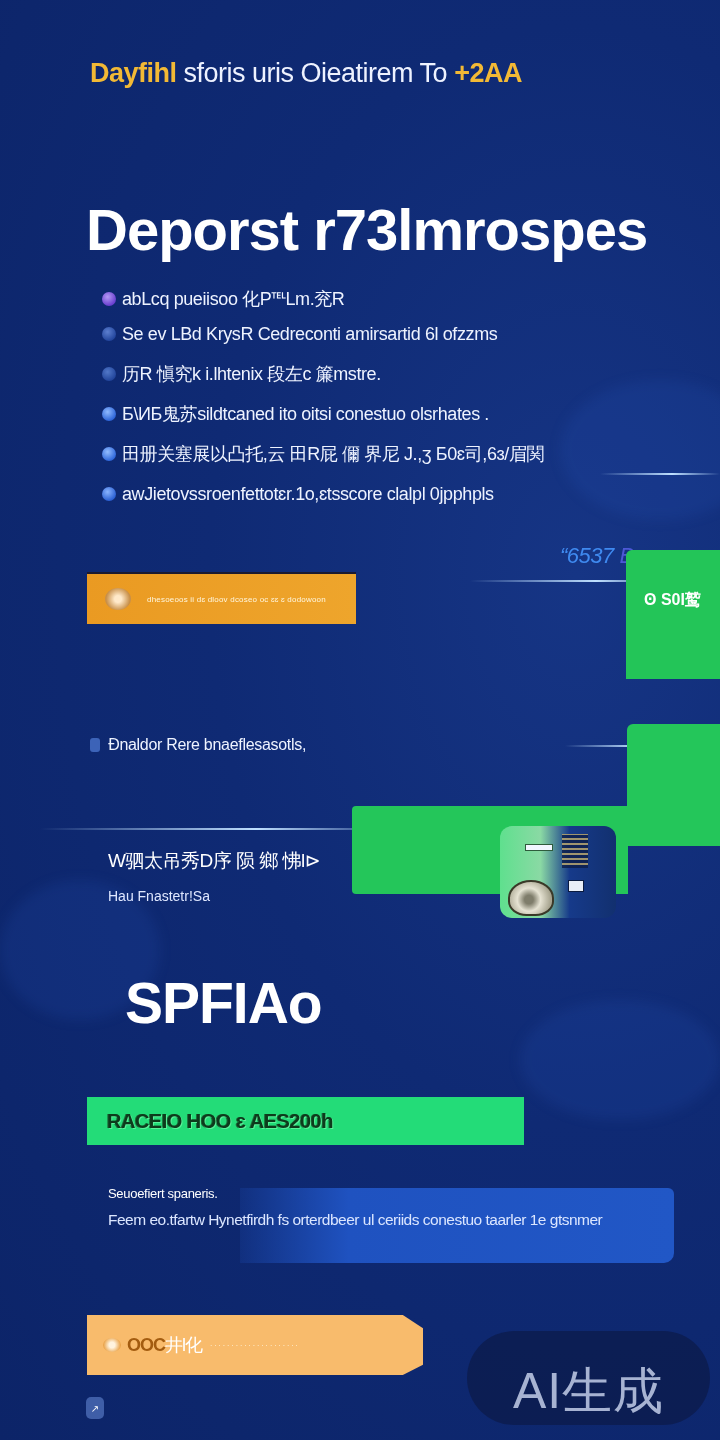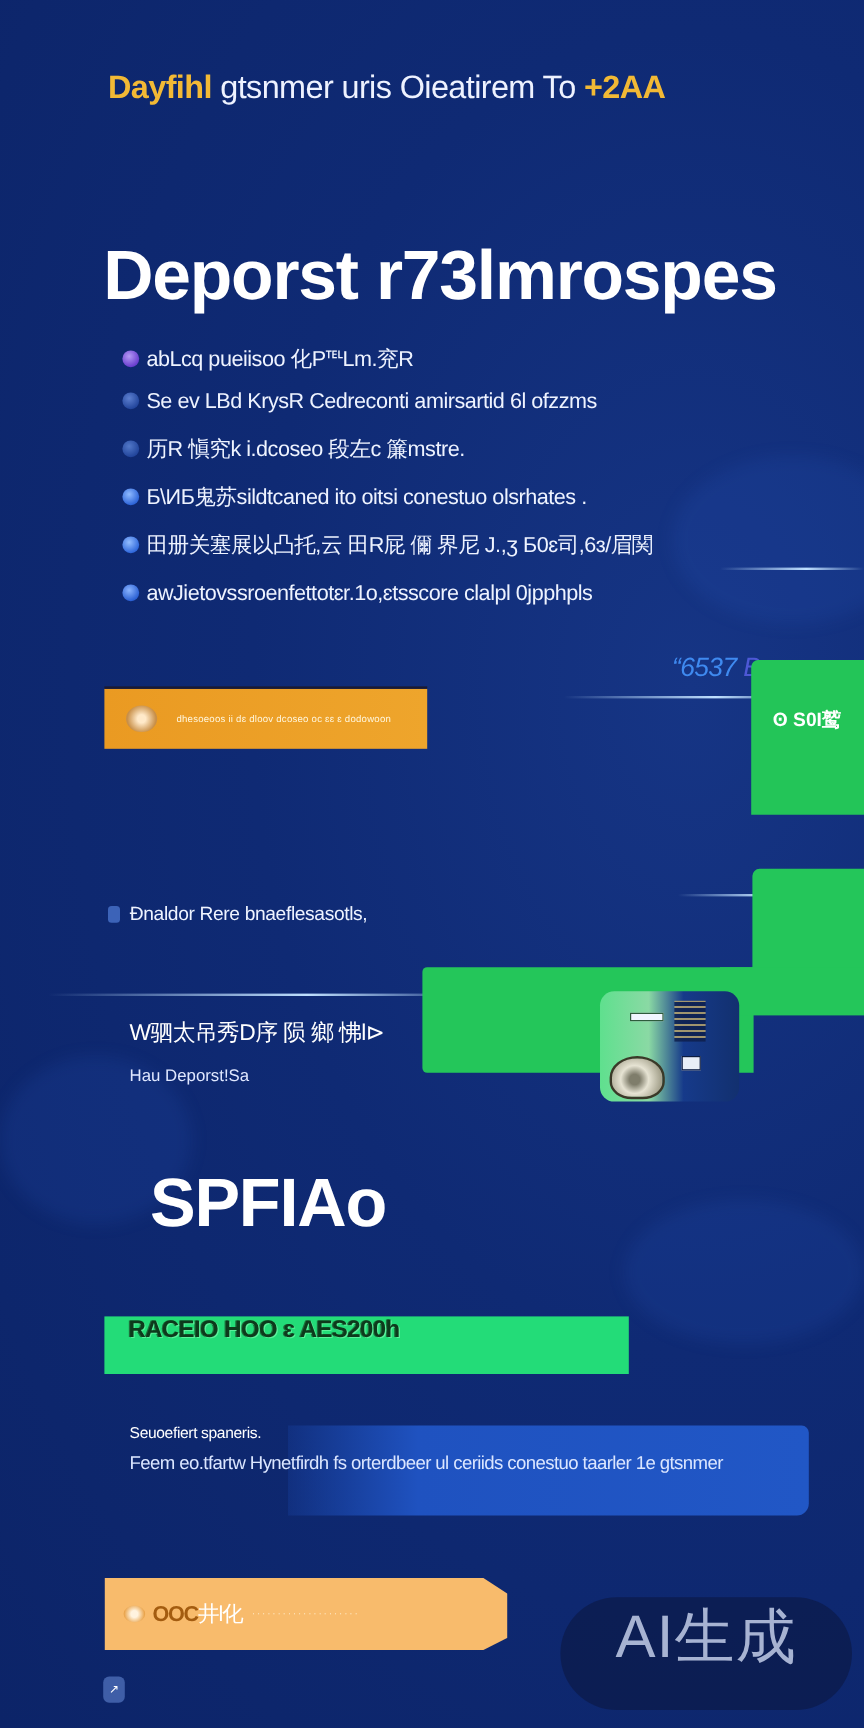--- a/index.html
+++ b/index.html
@@ -31,78 +31,78 @@
   .orange-banner .txt { font-size: 8px; color: #fff6dd; letter-spacing: 0.2px; white-space: nowrap; }
 
   .stat-num { left: 560px; top: 543px; font-size: 22px; color: #3f8af0; font-style: italic; letter-spacing: -0.5px; }
   .stat-num .b { color: #4d58d6; }
 
   .green-card-top { left: 626px; top: 550px; width: 94px; height: 129px; background: #23c558; border-radius: 6px 0 0 0; }
   .green-card-top .lbl { position: absolute; left: 18px; top: 40px; font-size: 16px; font-weight: bold; color: #ffffff; white-space: nowrap; }
 
   .green-step { background: #24c65a; }
 
-  .section-subtitle { left: 90px; top: 754px; font-size: 16px; color: #eef3ff; white-space: nowrap; letter-spacing: -0.3px; }
+  .section-subtitle { left: 90px; top: 736px; font-size: 16px; color: #eef3ff; white-space: nowrap; letter-spacing: -0.3px; }
   .section-heading { left: 108px; top: 848px; font-size: 19px; color: #ffffff; white-space: nowrap; letter-spacing: -0.5px; }
   .section-caption { left: 108px; top: 888px; font-size: 14px; color: #dfe7ff; white-space: nowrap; }
 
   .device { left: 500px; top: 826px; width: 116px; height: 92px; border-radius: 12px; background: linear-gradient(90deg, #5fe08e 0%, #8ad9a4 35%, #163a8a 60%, #12306f 100%); }
   .device .slot { position: absolute; left: 25px; top: 18px; width: 28px; height: 7px; background: #f1f6ff; border: 1px solid #2e5b3c; }
   .device .panel { position: absolute; left: 62px; top: 8px; width: 26px; height: 34px; background: repeating-linear-gradient(0deg, #0e1f4c 0 3px, #b8a46a 3px 5px); opacity: 0.85; }
   .device .knob { position: absolute; left: 8px; top: 54px; width: 46px; height: 36px; border-radius: 50% 50% 40% 40%; background: radial-gradient(circle at 45% 55%, #7f7d6b 15%, #e6e3d3 40%, #a7a48f 75%); border: 2px solid #3a3928; }
   .device .btn { position: absolute; left: 68px; top: 54px; width: 16px; height: 12px; background: #e9eef7; border: 1px solid #0b1b40; }
 
   .logo-word { left: 125px; top: 970px; font-size: 57px; font-weight: bold; color: #ffffff; letter-spacing: -1px; }
 
-  .green-bar { left: 87px; top: 1097px; width: 437px; height: 48px; background: #23dc78; display: flex; align-items: flex-start; padding-left: 20px; }
+  .green-bar { left: 87px; top: 1097px; width: 437px; height: 48px; background: #23dc78; display: flex; align-items: center; padding-left: 20px; }
   .green-bar .txt { font-size: 20px; font-weight: bold; color: #0d3a1c; letter-spacing: -0.5px; text-shadow: 1px 1px 0 #5af09a, -1px 0 0 #1d6e3b; white-space: nowrap; }
 
   .info-label { left: 108px; top: 1186px; font-size: 13px; color: #ffffff; white-space: nowrap; letter-spacing: -0.3px; }
   .info-box { left: 240px; top: 1188px; width: 434px; height: 75px; background: linear-gradient(90deg, rgba(30,80,190,0.2) 0%, #1f52c0 25%, #2157c6 100%); border-radius: 0 6px 10px 0; }
   .info-body { left: 108px; top: 1211px; font-size: 15.5px; color: #dbe6ff; white-space: nowrap; letter-spacing: -0.5px; }
 
   .orange-tab { left: 87px; top: 1315px; width: 336px; height: 60px; background: #f8bb6c; clip-path: polygon(0 0, 94% 0, 100% 22%, 100% 83%, 94% 100%, 0 100%); display: flex; align-items: center; padding-left: 16px; }
   .orange-tab .ico { width: 18px; height: 14px; border-radius: 50%; background: radial-gradient(circle, #fff3df 25%, #e9a34a 75%); margin-right: 6px; }
   .orange-tab .code { font-size: 18px; font-weight: bold; color: #a35c10; letter-spacing: -1px; white-space: nowrap; }
   .orange-tab .dots { margin-left: 8px; font-size: 7px; color: #fff2d8; white-space: nowrap; }
 
   .small-icon { left: 86px; top: 1397px; width: 18px; height: 22px; border-radius: 5px; background: #3f5ea7; color: #ffffff; font-size: 10px; display: flex; align-items: center; justify-content: center; }
 
-  .ai-badge { left: 467px; top: 1331px; width: 243px; height: 94px; border-radius: 49px; background: rgba(13, 28, 80, 0.88); display: flex; align-items: flex-start; justify-content: center; }
+  .ai-badge { left: 467px; top: 1331px; width: 243px; height: 94px; border-radius: 49px; background: rgba(13, 28, 80, 0.88); display: flex; align-items: flex-end; justify-content: center; }
   .ai-badge span { font-size: 50px; color: #a7b3d2; letter-spacing: 1px; }
 
   .bg-glow { border-radius: 50%; background: rgba(40, 90, 200, 0.14); filter: blur(6px); }
 </style>
 </head>
 <body>
 
 <div class="abs bg-glow" style="left:560px;top:380px;width:200px;height:140px;"></div>
 <div class="abs bg-glow" style="left:0px;top:880px;width:160px;height:140px;"></div>
 <div class="abs bg-glow" style="left:520px;top:1000px;width:200px;height:120px;"></div>
 
 <div class="abs top-title">
   <span class="hl">Dayfihl</span>
-  <span class="mid">gtsnmer uris Oieatirem To</span>
+  <span class="mid">sforis uris Oieatirem To</span>
   <span class="end">+2AA</span>
 </div>
 
 <div class="abs hero-title">Deporst r73lmrospes</div>
 
 <div class="abs feature-list">
   <div class="feature-item">
     <span class="bullet" style="background:radial-gradient(circle at 40% 35%, #b49af5, #6a3fcf 70%);"></span>
     <span>abLcq pueiisoo 化P℡Lm.兖R</span>
   </div>
   <div class="feature-item">
     <span class="bullet" style="background:radial-gradient(circle at 40% 35%, #5d7fcf, #24479e 70%);"></span>
     <span>Se ev LBd KrysR Cedreconti amirsartid 6l ofzzms</span>
   </div>
   <div class="feature-item">
     <span class="bullet" style="background:radial-gradient(circle at 40% 35%, #5278c8, #23469c 70%);"></span>
-    <span>历R 愼究k i.dcoseo 段左c 簾mstre.</span>
+    <span>历R 愼究k i.lhtenix 段左c 簾mstre.</span>
   </div>
   <div class="feature-item">
     <span class="bullet" style="background:radial-gradient(circle at 40% 35%, #8fbaff, #2f66d9 70%);"></span>
     <span>Б\ИБ鬼苏sildtcaned ito oitsi conestuo olsrhates .</span>
   </div>
   <div class="feature-item">
     <span class="bullet" style="background:radial-gradient(circle at 40% 35%, #93bdff, #3169dc 70%);"></span>
     <span>田册关塞展以凸托,云 田R屁 儞 界尼 J.,ʒ Б0ɛ司,6ɜ/眉関</span>
   </div>
   <div class="feature-item">
@@ -139,21 +139,21 @@
   <span class="panel"></span>
   <span class="knob"></span>
   <span class="btn"></span>
 </div>
 
 <div class="abs section-subtitle">
   <span style="display:inline-block;width:10px;height:14px;border-radius:3px;background:#3c63b8;margin-right:4px;vertical-align:-2px;"></span>
   <span>Ɖnaldor Rere bnaeflesasotls,</span>
 </div>
 <div class="abs section-heading">W驷太吊秀D序 陨 鄉 怫l⊳</div>
-<div class="abs section-caption">Hau Deporst!Sa</div>
+<div class="abs section-caption">Hau Fnastetr!Sa</div>
 
 <div class="abs logo-word">SPFIAo</div>
 
 <div class="abs green-bar">
   <span class="txt">RACEIO HOO ɛ AES200h</span>
 </div>
 
 <div class="abs info-box"></div>
 <div class="abs info-label">Seuoefiert spaneris.</div>
 <div class="abs info-body">Feem eo.tfartw Hynetfirdh fs orterdbeer ul ceriids conestuo taarler 1e gtsnmer</div>

